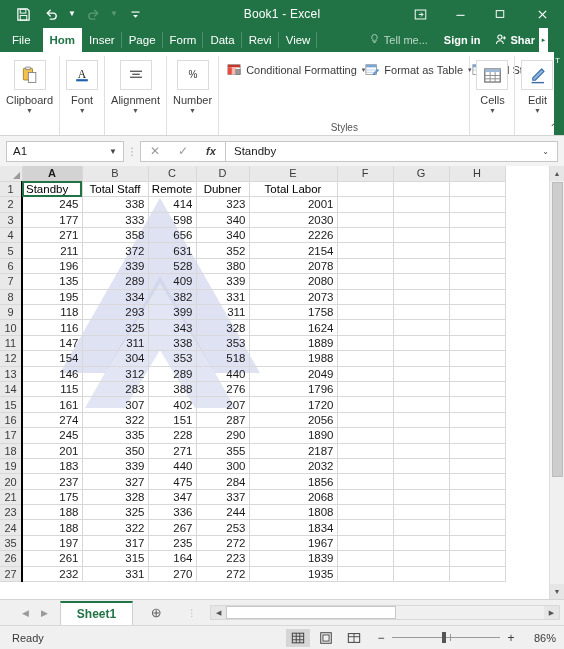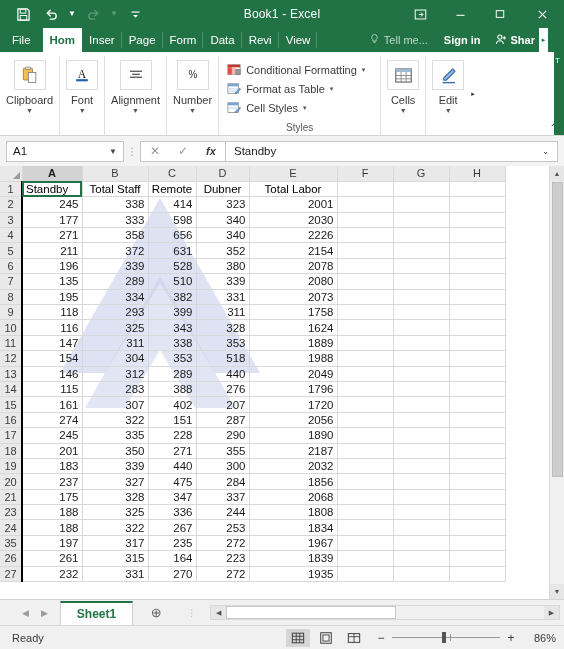--- a/index.html
+++ b/index.html
@@ -151,21 +151,21 @@
   }
   .rg-label {
     font-size: 11px; color: #3b3b3b;
     margin-top: 4px; white-space: nowrap;
   }
   .rg-caret {
     font-size: 7px; color: #555; line-height: 1; margin-top: 1px;
   }
   .styles-group {
     display: flex;
-    flex-direction: column;
+    flex-direction: row;
     padding: 4px 8px 0 8px;
     border-right: 1px solid #e0e0e0;
     justify-content: flex-start;
     position: relative;
     min-width: 162px;
   }
   .style-item {
     display: flex; align-items: center; gap: 5px;
     font-size: 11px; color: #3b3b3b;
     height: 19px; white-space: nowrap;
@@ -781,21 +781,21 @@
               <td class="cell" style="width: 53px;">380</td>
               <td class="cell rightedge-e" style="width: 88px;">2078</td>
               <td class="blank" style="width: 56px;"></td>
               <td class="blank" style="width: 56px;"></td>
               <td class="blank" style="width: 56px;"></td>
             </tr>
             <tr>
               <td class="rowhdr">7</td>
               <td class="cell leftedge" style="width: 60px;">135</td>
               <td class="cell" style="width: 66px;">289</td>
-              <td class="cell" style="width: 48px;">510</td>
+              <td class="cell" style="width: 48px;">409</td>
               <td class="cell" style="width: 53px;">339</td>
               <td class="cell rightedge-e" style="width: 88px;">2080</td>
               <td class="blank" style="width: 56px;"></td>
               <td class="blank" style="width: 56px;"></td>
               <td class="blank" style="width: 56px;"></td>
             </tr>
             <tr>
               <td class="rowhdr">8</td>
               <td class="cell leftedge" style="width: 60px;">195</td>
               <td class="cell" style="width: 66px;">334</td>

